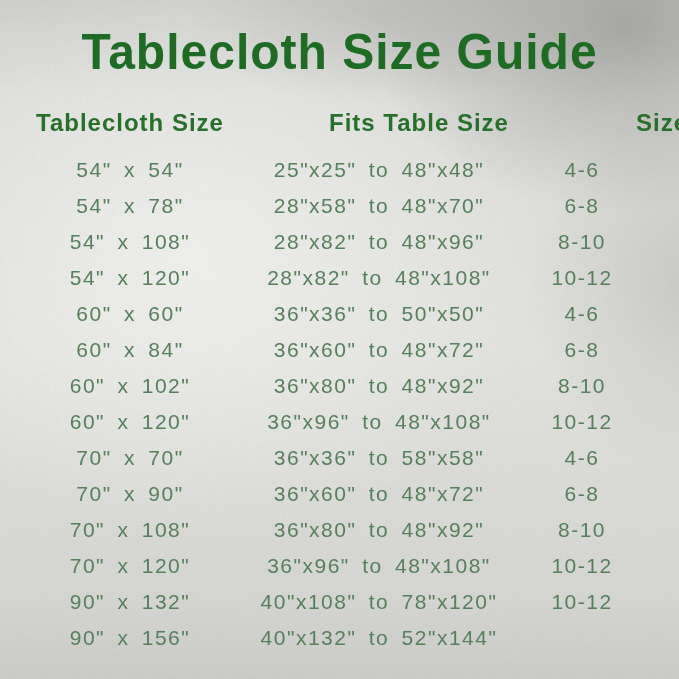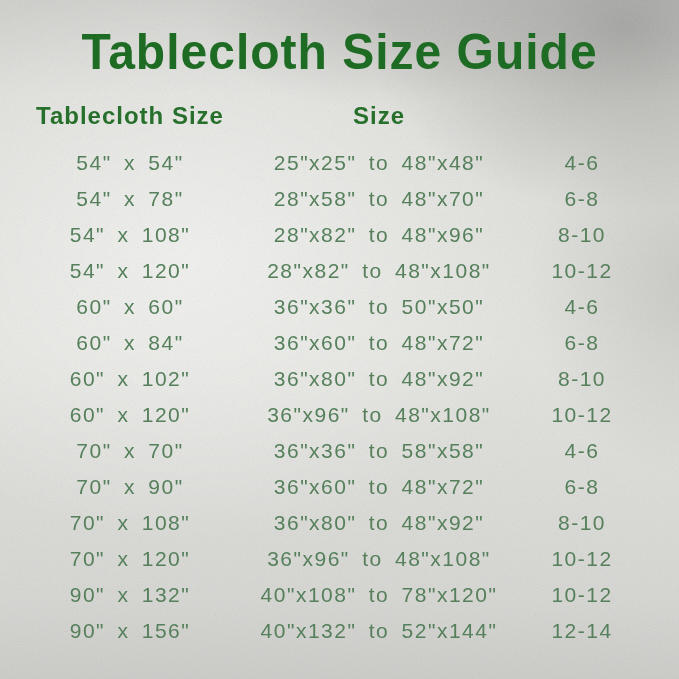--- a/index.html
+++ b/index.html
@@ -44,22 +44,23 @@
   }
   .table {
     position: relative;
   }
   .header-row, .row {
     display: grid;
     grid-template-columns: 260px 238px 168px;
     align-items: center;
   }
   .header-row {
-    margin-top: 13px;
+    margin-top: 20px;
     height: 34px;
+    gap: 40px;
   }
   .hcell {
     text-align: center;
     font-size: 24px;
     font-weight: bold;
     letter-spacing: 1px;
     color: var(--header-green, #26702b);
   }
   .tbody {
     margin-top: 12px;
@@ -88,20 +89,21 @@
       <feColorMatrix type="saturate" values="0"></feColorMatrix>
     </filter>
     <rect width="679" height="679" filter="url(#foilNoise)"></rect>
   </svg>
 
   <h1 class="title">Tablecloth Size Guide</h1>
 
   <div class="table">
     <div class="header-row">
       <div class="hcell">Tablecloth Size</div>
+      <div class="hcell">Fits Table Size</div>
       <div class="hcell">Size</div>
     </div>
     <div class="tbody">
         <div class="row">
           <div class="cell">54" x 54"</div>
           <div class="cell">25"x25" to 48"x48"</div>
           <div class="cell">4-6</div>
         </div>
         <div class="row">
           <div class="cell">54" x 78"</div>
@@ -159,18 +161,17 @@
           <div class="cell">10-12</div>
         </div>
         <div class="row">
           <div class="cell">90" x 132"</div>
           <div class="cell">40"x108" to 78"x120"</div>
           <div class="cell">10-12</div>
         </div>
         <div class="row">
           <div class="cell">90" x 156"</div>
           <div class="cell">40"x132" to 52"x144"</div>
-          <div class="cell">12-14</div>
         </div>
       </div>
   </div>
 
 </div>
 
 </body></html>

